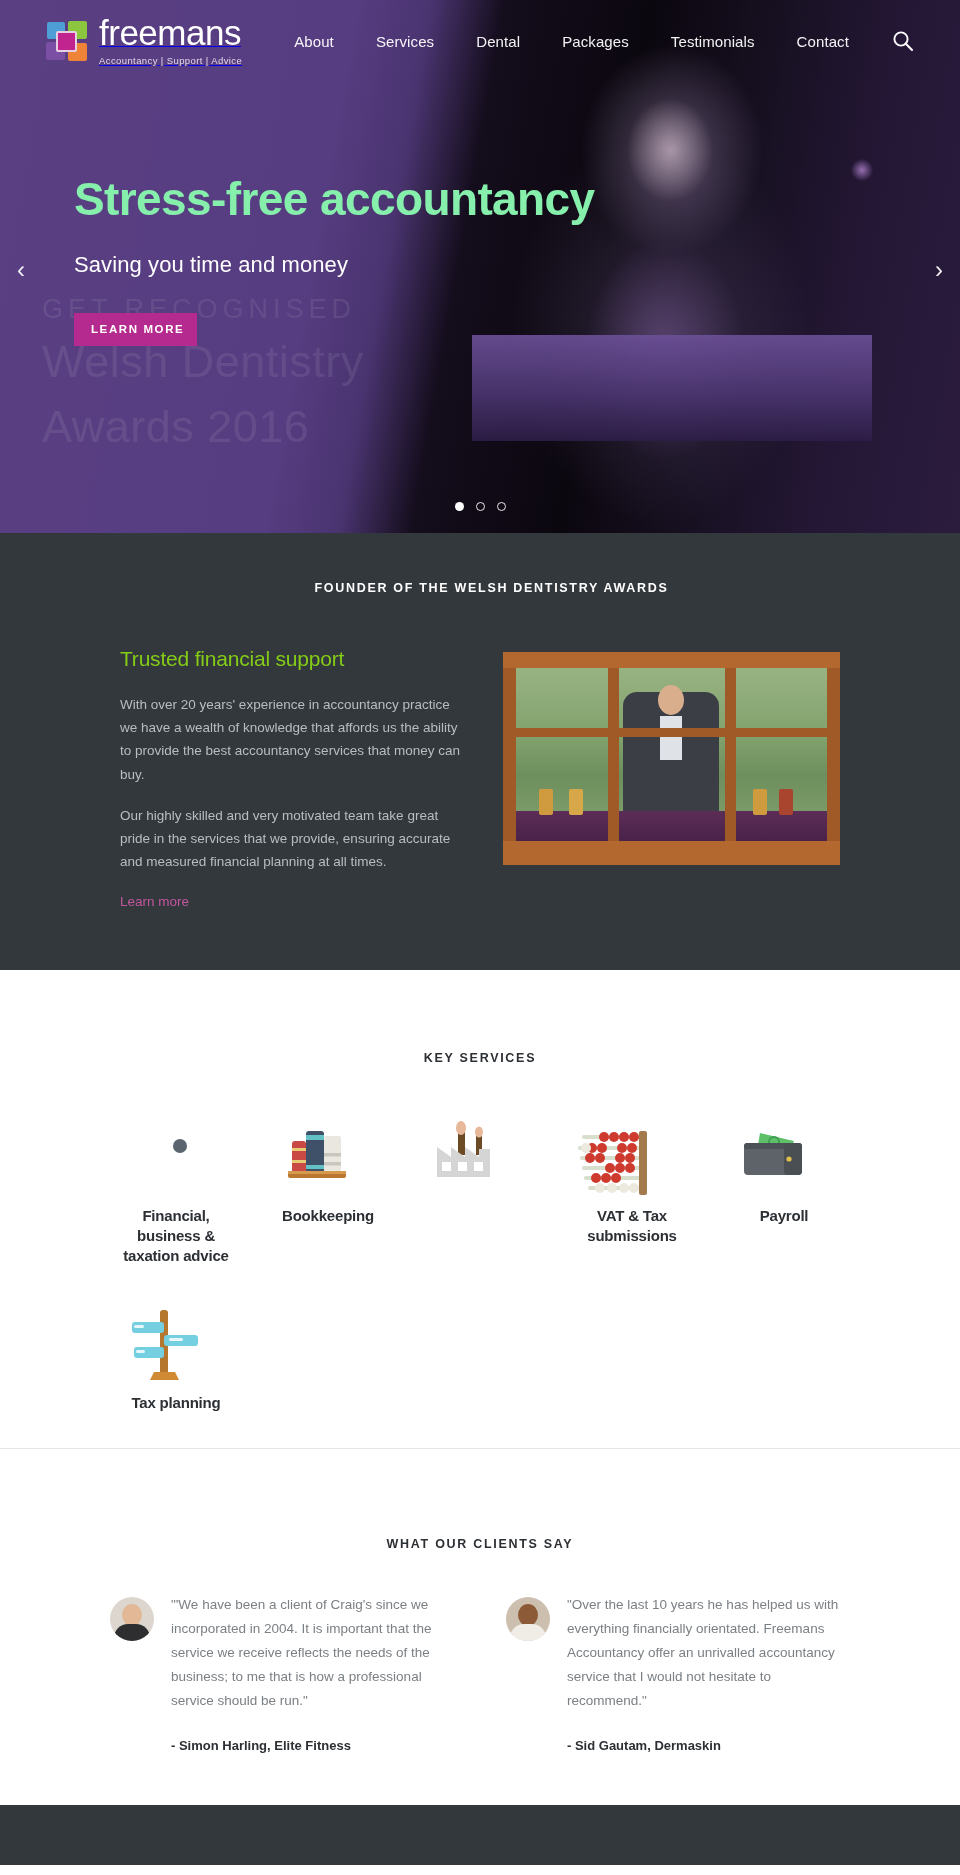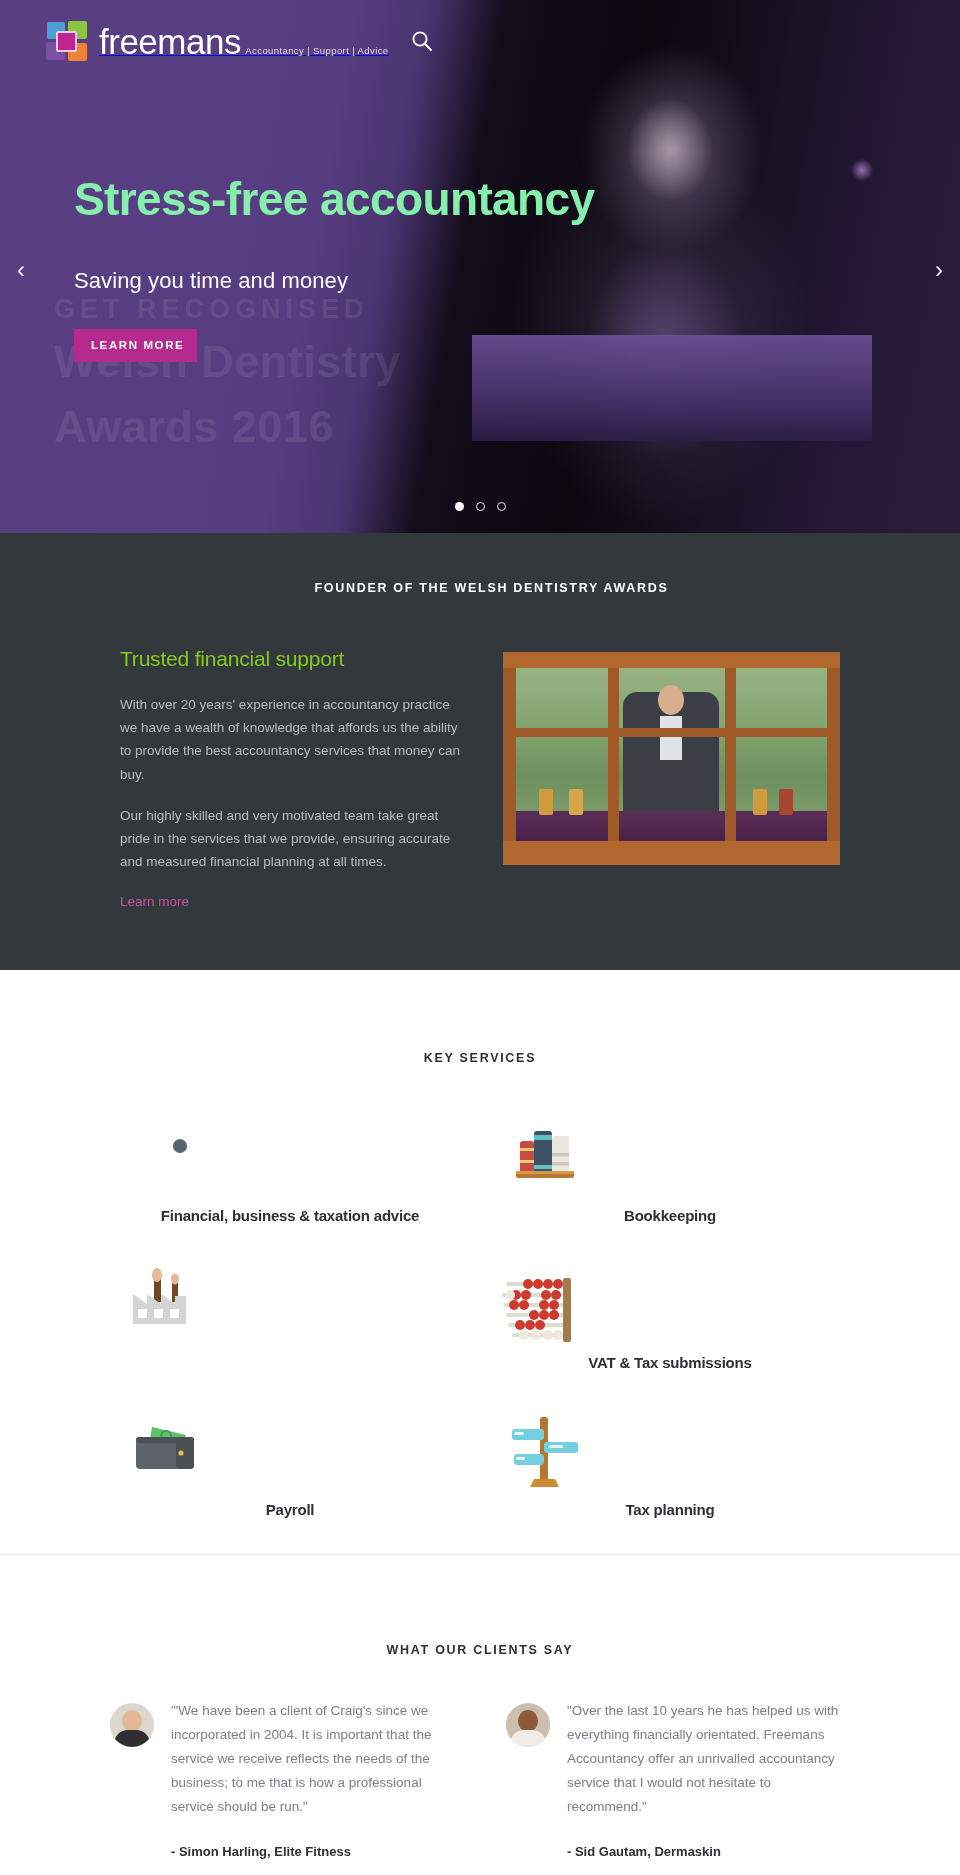--- a/index.html
+++ b/index.html
@@ -37,24 +37,24 @@
       radial-gradient(ellipse 110px 150px at 185px 290px, rgba(130,95,160,.45), rgba(0,0,0,0) 74%);
     filter: blur(1px);
   }
   .hero-podium{
     position:absolute; left:472px; bottom:92px; width:400px; height:106px;
     background: linear-gradient(180deg, #6a4f96 0%, #4b3570 55%, #2c1d46 100%);
     opacity:.92;
   }
   .hero-ghost {
     position: absolute;
-    left: 54px; top: 290px;
+    left: 42px; top: 290px;
     width: 500px;
     color: rgba(255,255,255,.085);
-    font-weight: bold;
+    font-weight: normal;
     font-size: 45px;
     line-height: 1.45;
     letter-spacing: .5px;
     pointer-events: none;
   }
   .hero-ghost .gl1 { font-size: 27px; letter-spacing: 5px; display:block; }
 
   .topbar {
     position: relative; z-index: 6;
     height: 82px;
@@ -94,21 +94,21 @@
     width: 22px; height: 22px;
   }
   .search-btn svg { display:block; }
 
   .hero-inner { position: relative; z-index: 5; padding: 92px 0 0 74px; }
   .hero-title {
     color: #86efac; font-size: 46px; font-weight: bold; letter-spacing: -0.6px;
     line-height: 1.12;
   }
   .hero-sub {
-    color: #fff; font-size: 22px; font-weight: 300; margin-top: 42px;
+    color: #fff; font-size: 22px; font-weight: 300; margin-top: 26px;
     letter-spacing: .1px;
   }
   .hero-cta {
     margin-top: 35px;
     display: block;
     width: 123px; height: 33px;
     background: #b52a8e;
     color: #fff;
     border: 0;
     text-decoration: none;
@@ -211,21 +211,21 @@
   .about-img .g4 { left:276px; background:#a9442f; }
 
   
   .light { background: #fff; padding: 56px 0 40px; margin-top: 25px; }
   .section-title {
     text-align: center; color: #2c3034;
     font-size: 12.5px; font-weight: bold; letter-spacing: 1.7px;
   }
   .services {
     width: 760px; margin: 40px auto 0;
-    display: grid; grid-template-columns: repeat(2, 1fr);
+    display: grid; grid-template-columns: repeat(5, 1fr);
     row-gap: 26px;
   }
   .service { text-align: center; padding: 0 14px; }
   .svc-circle {
     width: 101px; height: 101px; border-radius: 50%;
     margin: 0 auto 23px; position: relative; overflow: hidden;
   }
   .svc-label {
     font-size: 15px; font-weight: bold; color: #2c3034;
     line-height: 1.35; letter-spacing: -0.2px;
@@ -289,20 +289,28 @@
             <i class="sq-bl"></i>
             <i class="sq-br"></i>
             <i class="sq-ctr"></i>
         </span>
         <span class="brand-text">
           <span class="brand-name">freemans</span>
           <span class="brand-tag">Accountancy | Support | Advice</span>
         </span>
       </a>
 
+      <nav class="nav">
+        <a href="#">About</a>
+        <a href="#">Services</a>
+        <a href="#">Dental</a>
+        <a href="#">Packages</a>
+        <a href="#">Testimonials</a>
+        <a href="#">Contact</a>
+      </nav>
 
       <button class="search-btn" aria-label="Search">
         <svg width="22" height="22" viewBox="0 0 22 22">
           <circle cx="9" cy="9" r="6.6" fill="none" stroke="#ffffff" stroke-width="1.9"></circle>
           <line x1="13.6" y1="13.6" x2="20" y2="20" stroke="#ffffff" stroke-width="2.1" stroke-linecap="round"></line>
         </svg>
       </button>
     </header>
 
     <div class="hero-inner">

